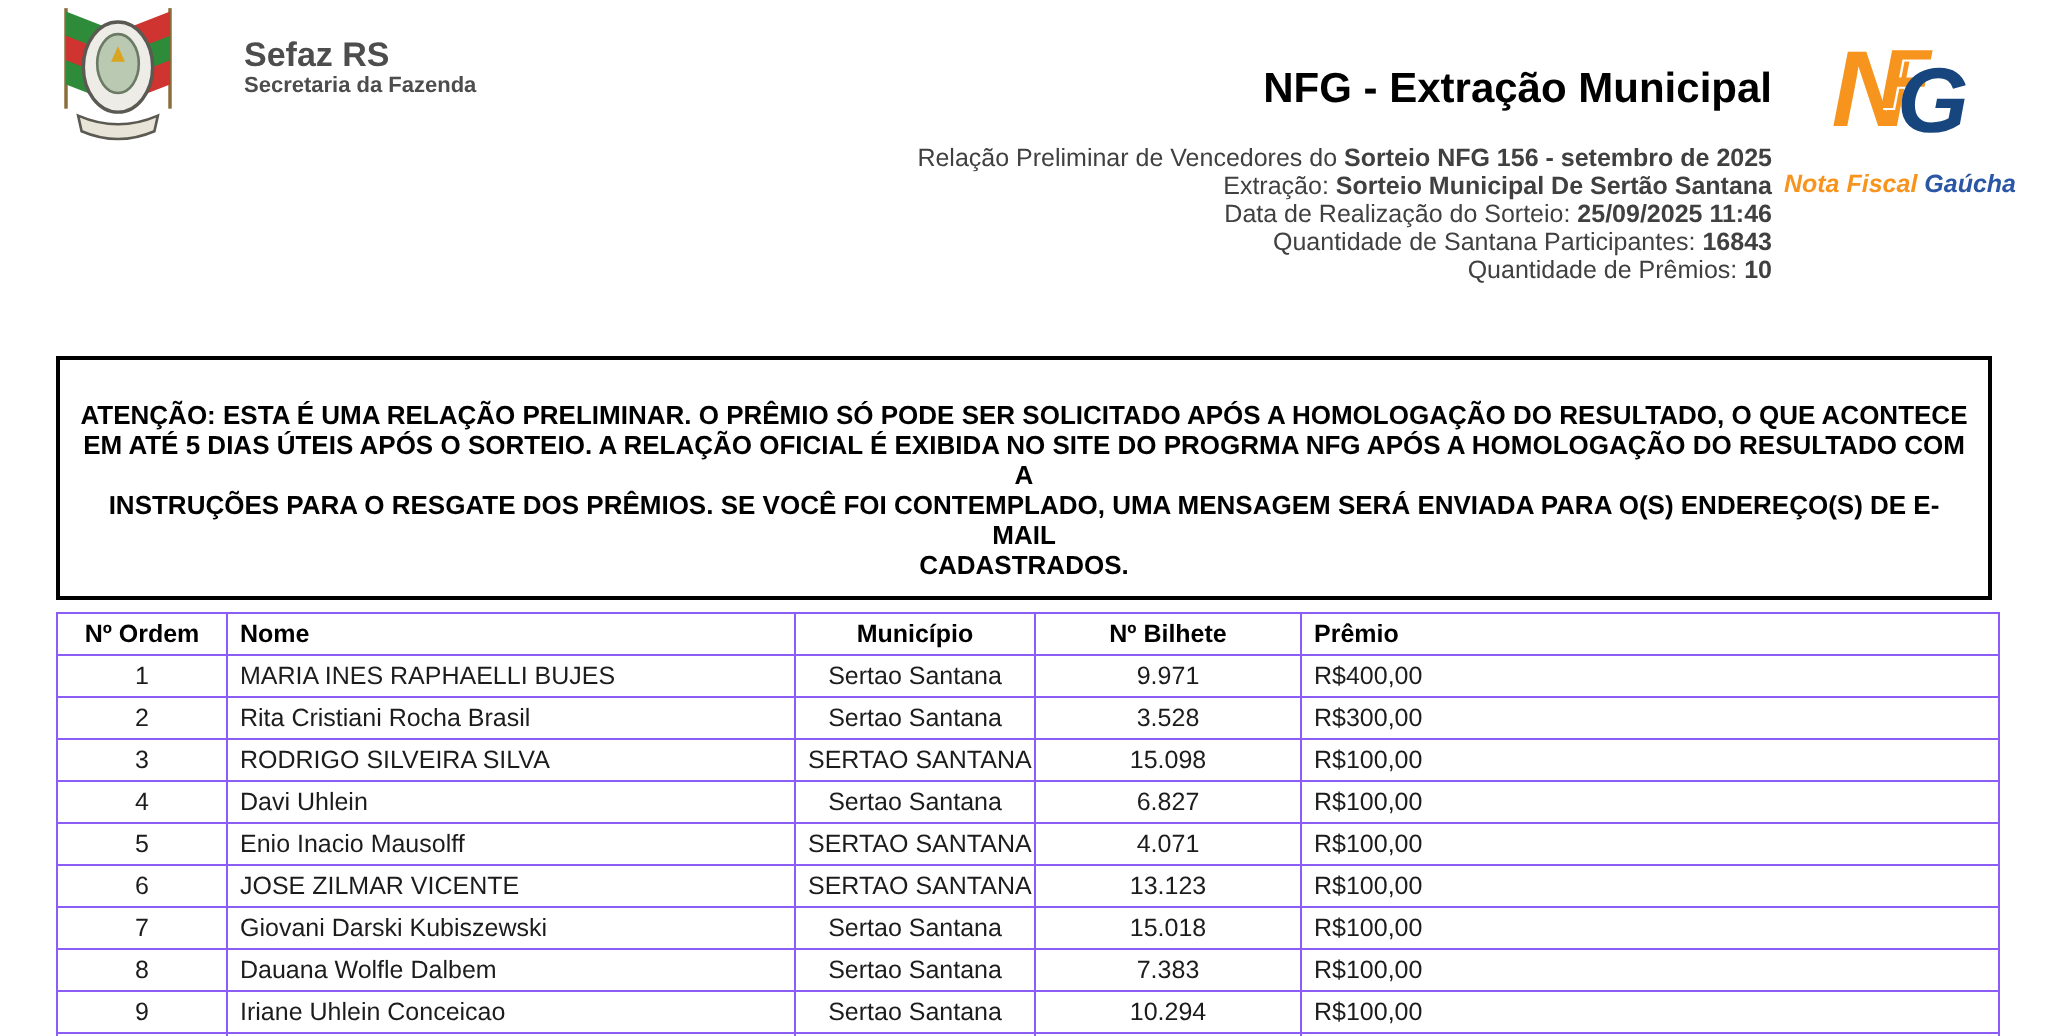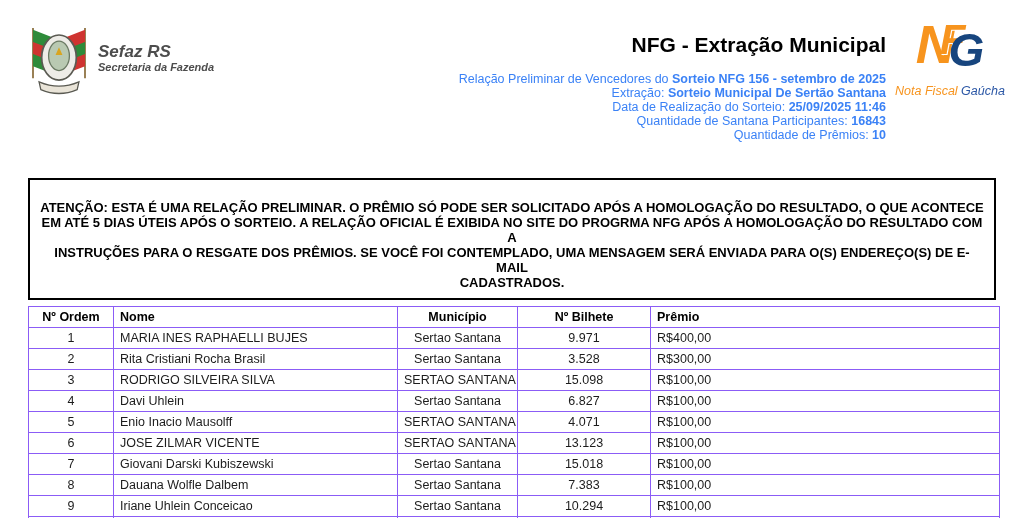--- a/index.html
+++ b/index.html
@@ -9,42 +9,41 @@
     background: #ffffff;
     font-family: "Liberation Sans", sans-serif;
     color: #1c1c1c;
     overflow: hidden;
   }
 
   
   .page-header { display: flex; align-items: flex-start; }
   .agency {
     width: 268px; flex: none;
-    display: flex; gap: 0;
-    padding: 36px 0 0 20px;
-    font-style: italic;
+    display: flex; gap: 24px;
+    padding: 12px 0 0 20px;
   }
   .crest { width: 78px; height: 82px; flex: none; margin-top: -16px; }
   .crest svg { width: 78px; height: 82px; }
   .agency-text { padding-top: 6px; }
   .agency-name { font-size: 17px; font-weight: bold; color: #4d4d4d; line-height: 19px; }
   .agency-sub { font-size: 11px; font-weight: bold; color: #4d4d4d; line-height: 13px; }
 
   .head-center { flex: 1; text-align: right; padding-top: 32px; }
   .doc-title { font-size: 21px; font-weight: bold; color: #000; line-height: 26px; margin: 0 0 14px 0; }
-  .info-line { font-size: 12.5px; line-height: 14px; color: #3b82f6; }
+  .info-line { font-size: 12.5px; line-height: 14px; color: #404040; }
   .info-line .val { font-weight: bold; }
 
   .brand { width: 138px; flex: none; text-align: center; padding: 14px 10px 0 0; }
   .brand-letters { font-style: italic; font-weight: bold; white-space: nowrap; line-height: 52px; }
   .brand-n { color: #F7941E; font-size: 54px; }
   .brand-f { color: #F7941E; font-size: 42px; margin-left: -15px; vertical-align: 9px;
              text-shadow: 1px 1px 0 #fff; }
   .brand-g { color: #17457E; font-size: 46px; margin-left: -17px; vertical-align: -3px; }
-  .brand-tagline { font-size: 12.5px; font-weight: normal; font-style: italic; margin-top: 0px; white-space: nowrap; }
+  .brand-tagline { font-size: 12.5px; font-weight: bold; font-style: italic; margin-top: 0px; white-space: nowrap; }
   .tag-orange { color: #F7941E; }
   .tag-blue { color: #2A56A5; }
 
   
   .instructions {
     margin: 36px 28px 0 28px;
     border: 2px solid #000;
     padding: 8px 10px 8px 10px;
     color: #000;
   }

